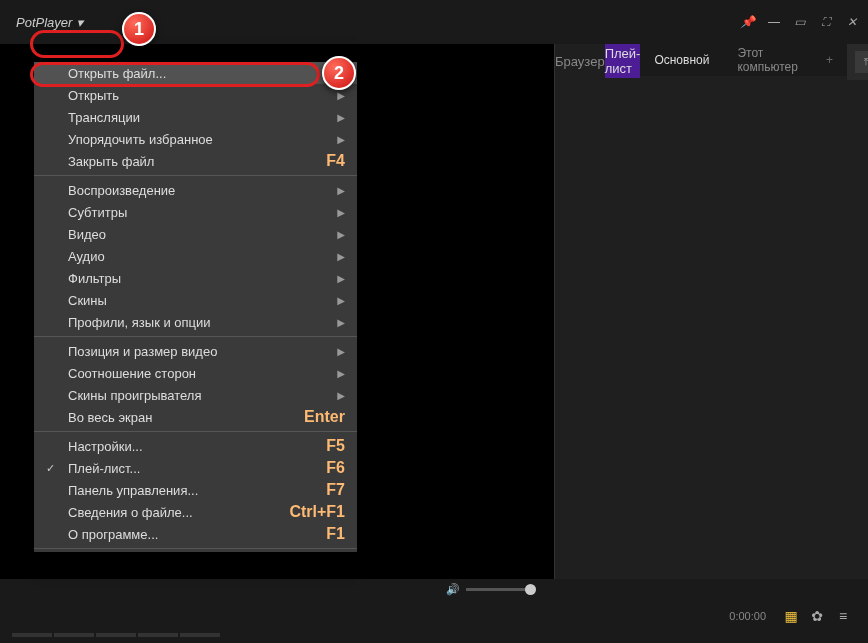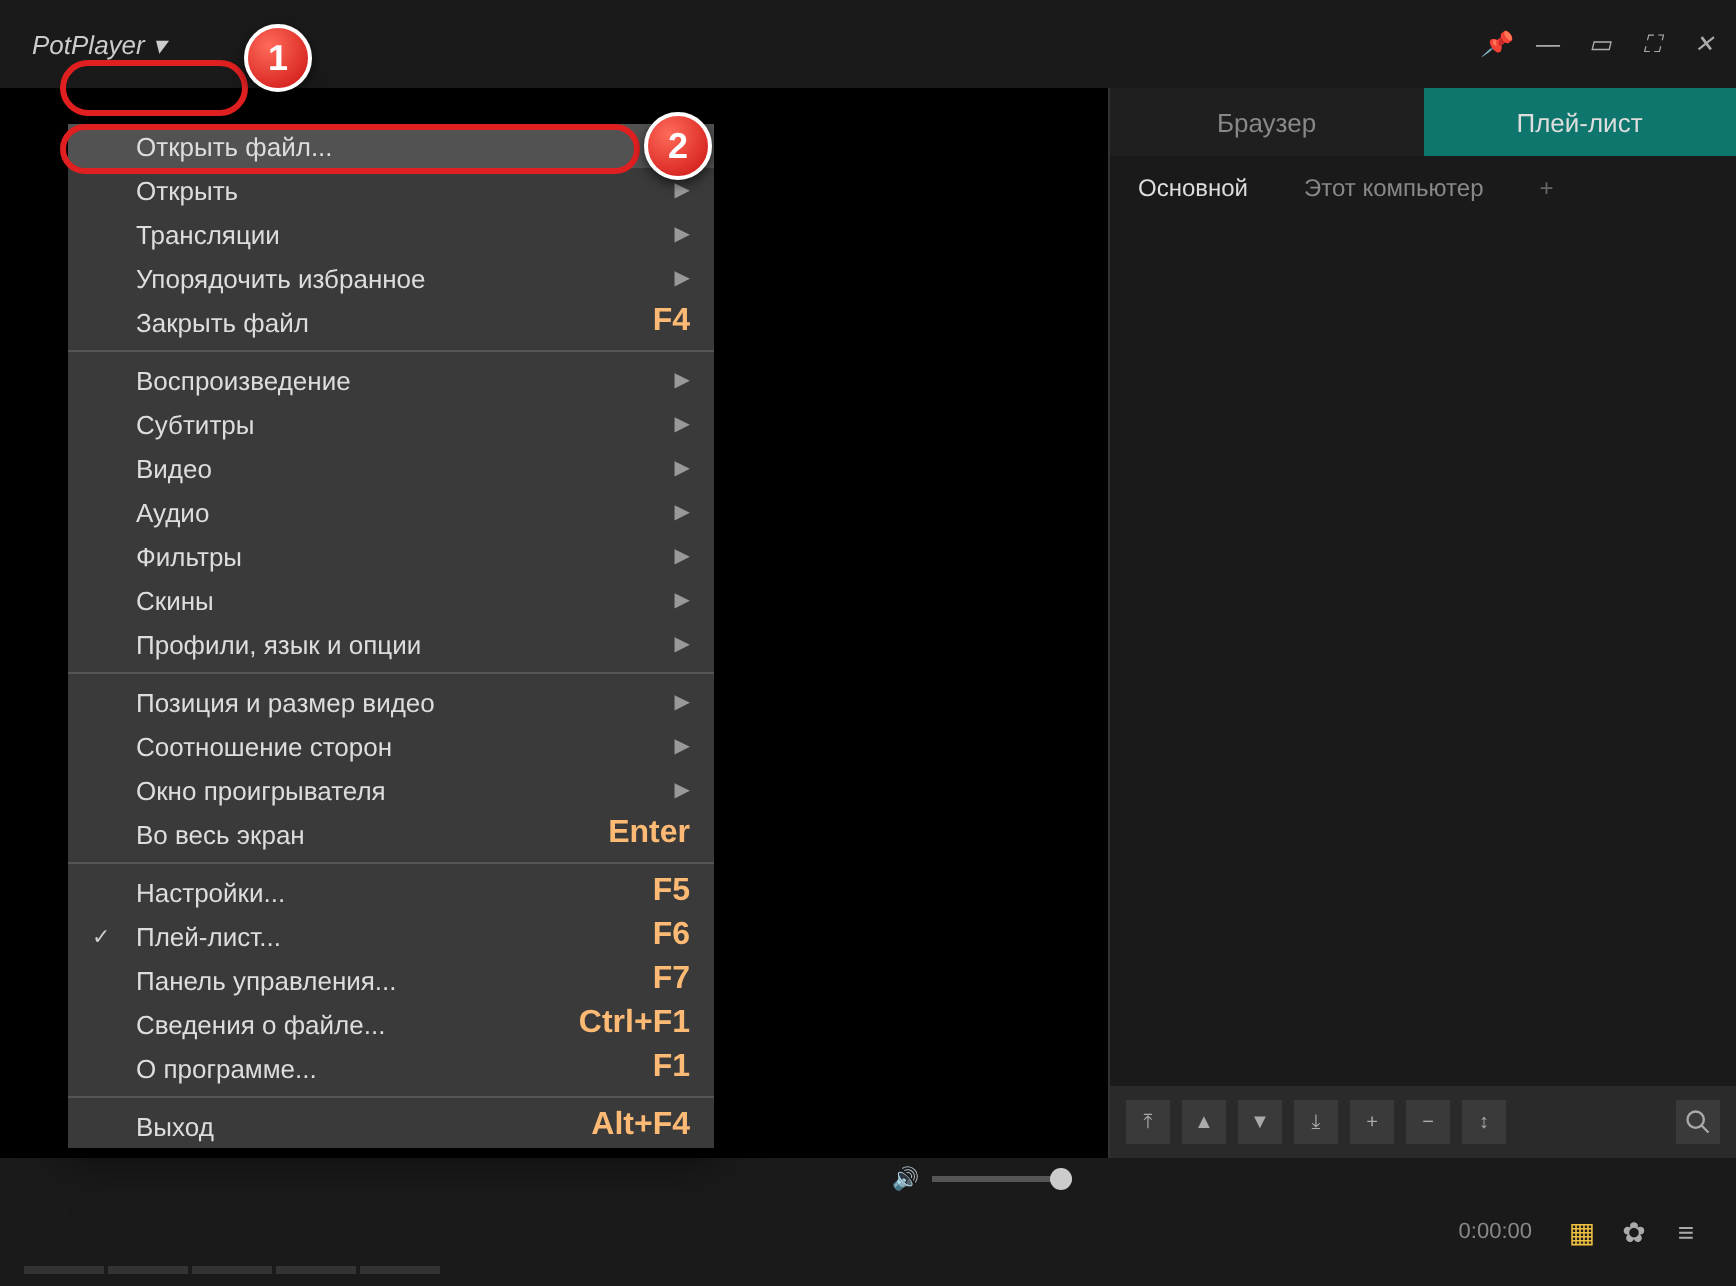--- a/index.html
+++ b/index.html
@@ -10,25 +10,25 @@
 
 .titlebar { height: 44px; background: #1a1a1a; display: flex; align-items: center; justify-content: space-between; padding: 0 8px; font-style: italic; }
 .titlebar-left { display: flex; align-items: center; position: relative; }
 .app-btn { display: flex; align-items: center; gap: 4px; color: #ccc; font-size: 13px; padding: 3px 8px; cursor: pointer; }
 .titlebar-right { display: flex; gap: 10px; color: #888; }
 .tb-icon { width: 16px; height: 16px; cursor: pointer; display: flex; align-items: center; justify-content: center; font-size: 12px; color: #aaa; }
 
 
 .main { flex: 1; display: flex; }
 .video { flex: 1; background: #000; display: flex; align-items: center; justify-content: center; color: #555; font-size: 48px; font-weight: 300; position: relative; }
-.side { width: 314px; background: #1f1f1f; border-left: 1px solid #333; display: flex; flex-direction: column; }
+.side { width: 314px; background: #1f1f1f; border-left: 1px solid #333; display: flex; flex-direction: row; }
 
 .side-tabs { display: flex; height: 34px; }
 .side-tab { flex: 1; display: flex; align-items: center; justify-content: center; color: #888; font-size: 13px; cursor: pointer; }
-.side-tab.active { color: #ddd; background: #0f766e; }
+.side-tab.active { color: #ddd; background: #4c1d95; }
 .side-subtabs { display: flex; height: 32px; background: #1a1a1a; }
 .side-subtab { padding: 0 14px; display: flex; align-items: center; color: #888; font-size: 12px; cursor: pointer; }
 .side-subtab.active { color: #ddd; }
 .side-subtab.plus { color: #666; }
 .side-body { flex: 1; background: #1a1a1a; }
 .side-footer { height: 36px; background: #2a2a2a; display: flex; align-items: center; padding: 0 8px; gap: 6px; }
 .sf-btn { width: 22px; height: 22px; background: #3a3a3a; display: flex; align-items: center; justify-content: center; color: #aaa; font-size: 10px; cursor: pointer; }
 .sf-search { margin-left: auto; color: #888; }
 
 
@@ -203,21 +203,21 @@
     <div class="menu-sep"></div>
     <div class="menu-item">
       <span>Позиция и размер видео</span>
       <span class="arrow">▶</span>
     </div>
     <div class="menu-item">
       <span>Соотношение сторон</span>
       <span class="arrow">▶</span>
     </div>
     <div class="menu-item">
-      <span>Окно проигрывателя</span>
+      <span>Скины проигрывателя</span>
       <span class="arrow">▶</span>
     </div>
     <div class="menu-item">
       <span>Во весь экран</span>
       <span class="hk">Enter</span>
     </div>
     <div class="menu-sep"></div>
     <div class="menu-item">
       <span>Настройки...</span>
       <span class="hk">F5</span>
@@ -233,24 +233,20 @@
     </div>
     <div class="menu-item">
       <span>Сведения о файле...</span>
       <span class="hk">Ctrl+F1</span>
     </div>
     <div class="menu-item">
       <span>О программе...</span>
       <span class="hk">F1</span>
     </div>
     <div class="menu-sep"></div>
-    <div class="menu-item">
-      <span>Выход</span>
-      <span class="hk">Alt+F4</span>
-    </div>
   </div>
 
 <div class="annot-ring r1"></div>
 <div class="annot-bubble b1">
     <span>1</span>
   </div>
 <div class="annot-ring r2"></div>
 <div class="annot-bubble b2">
     <span>2</span>
   </div>

